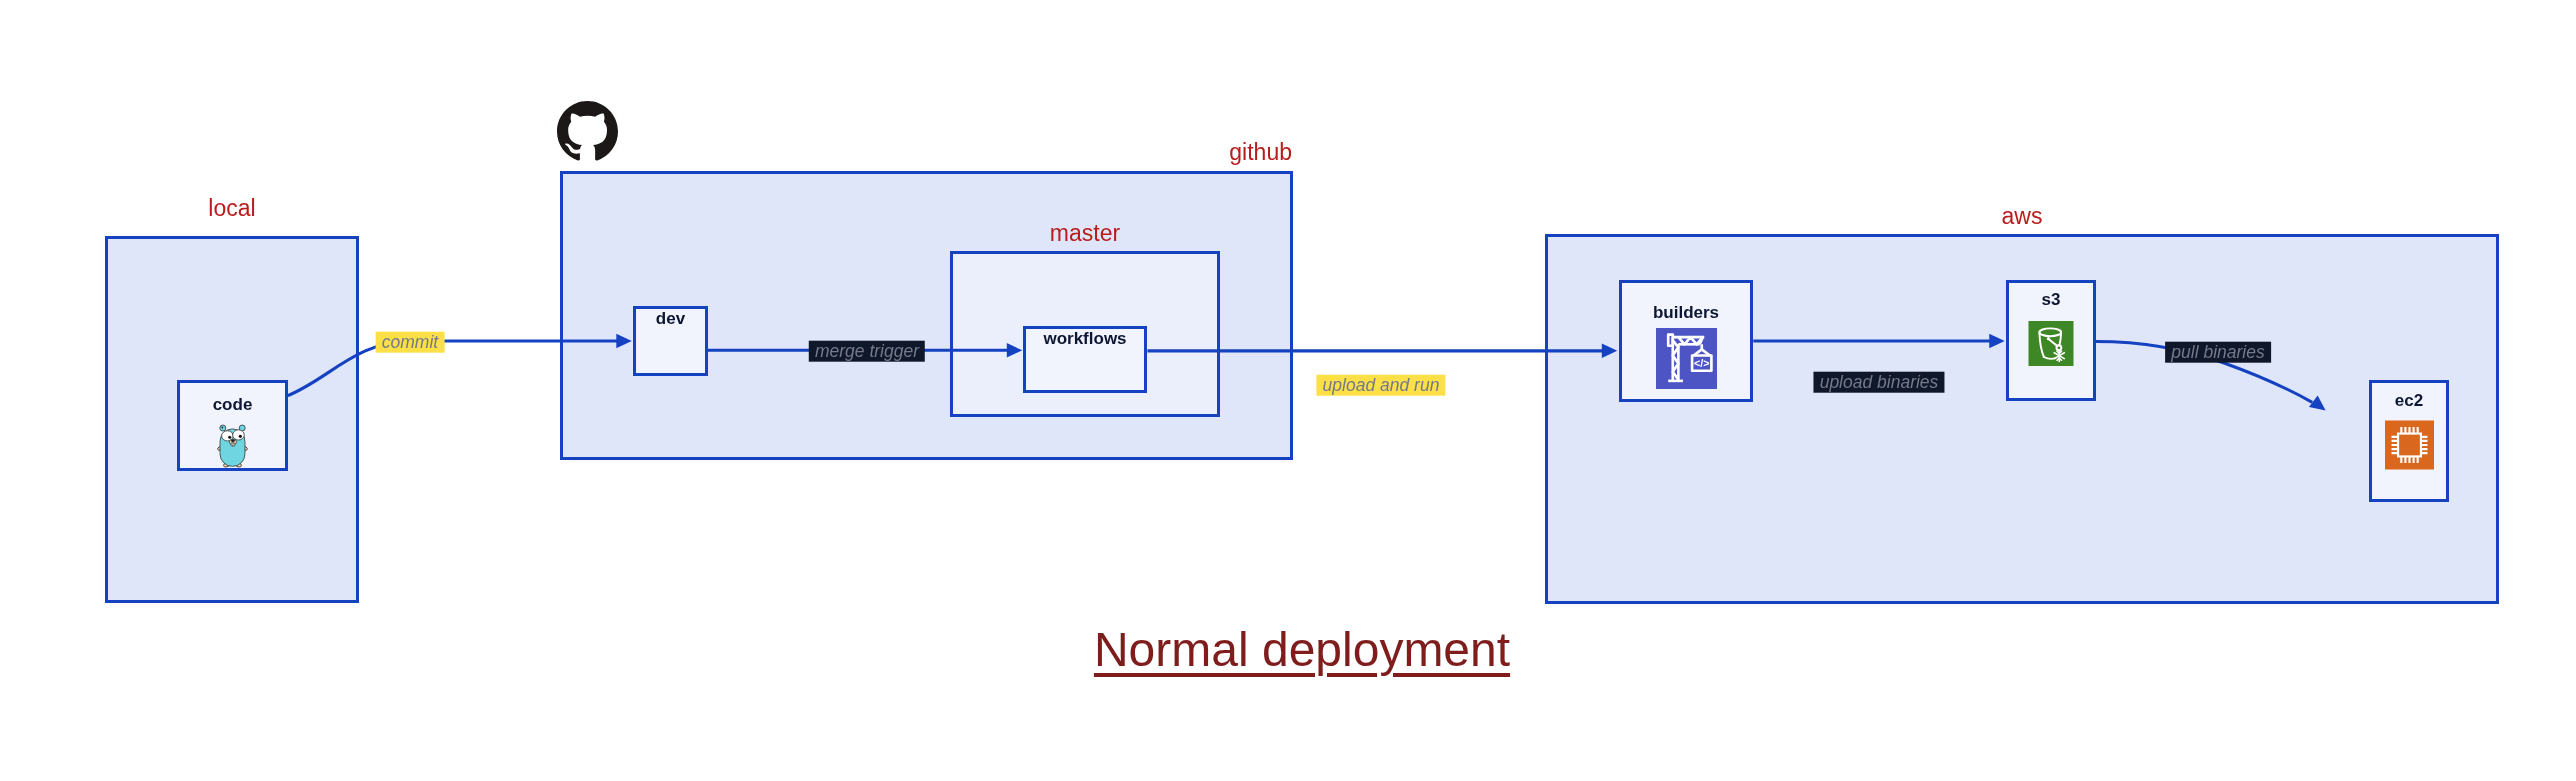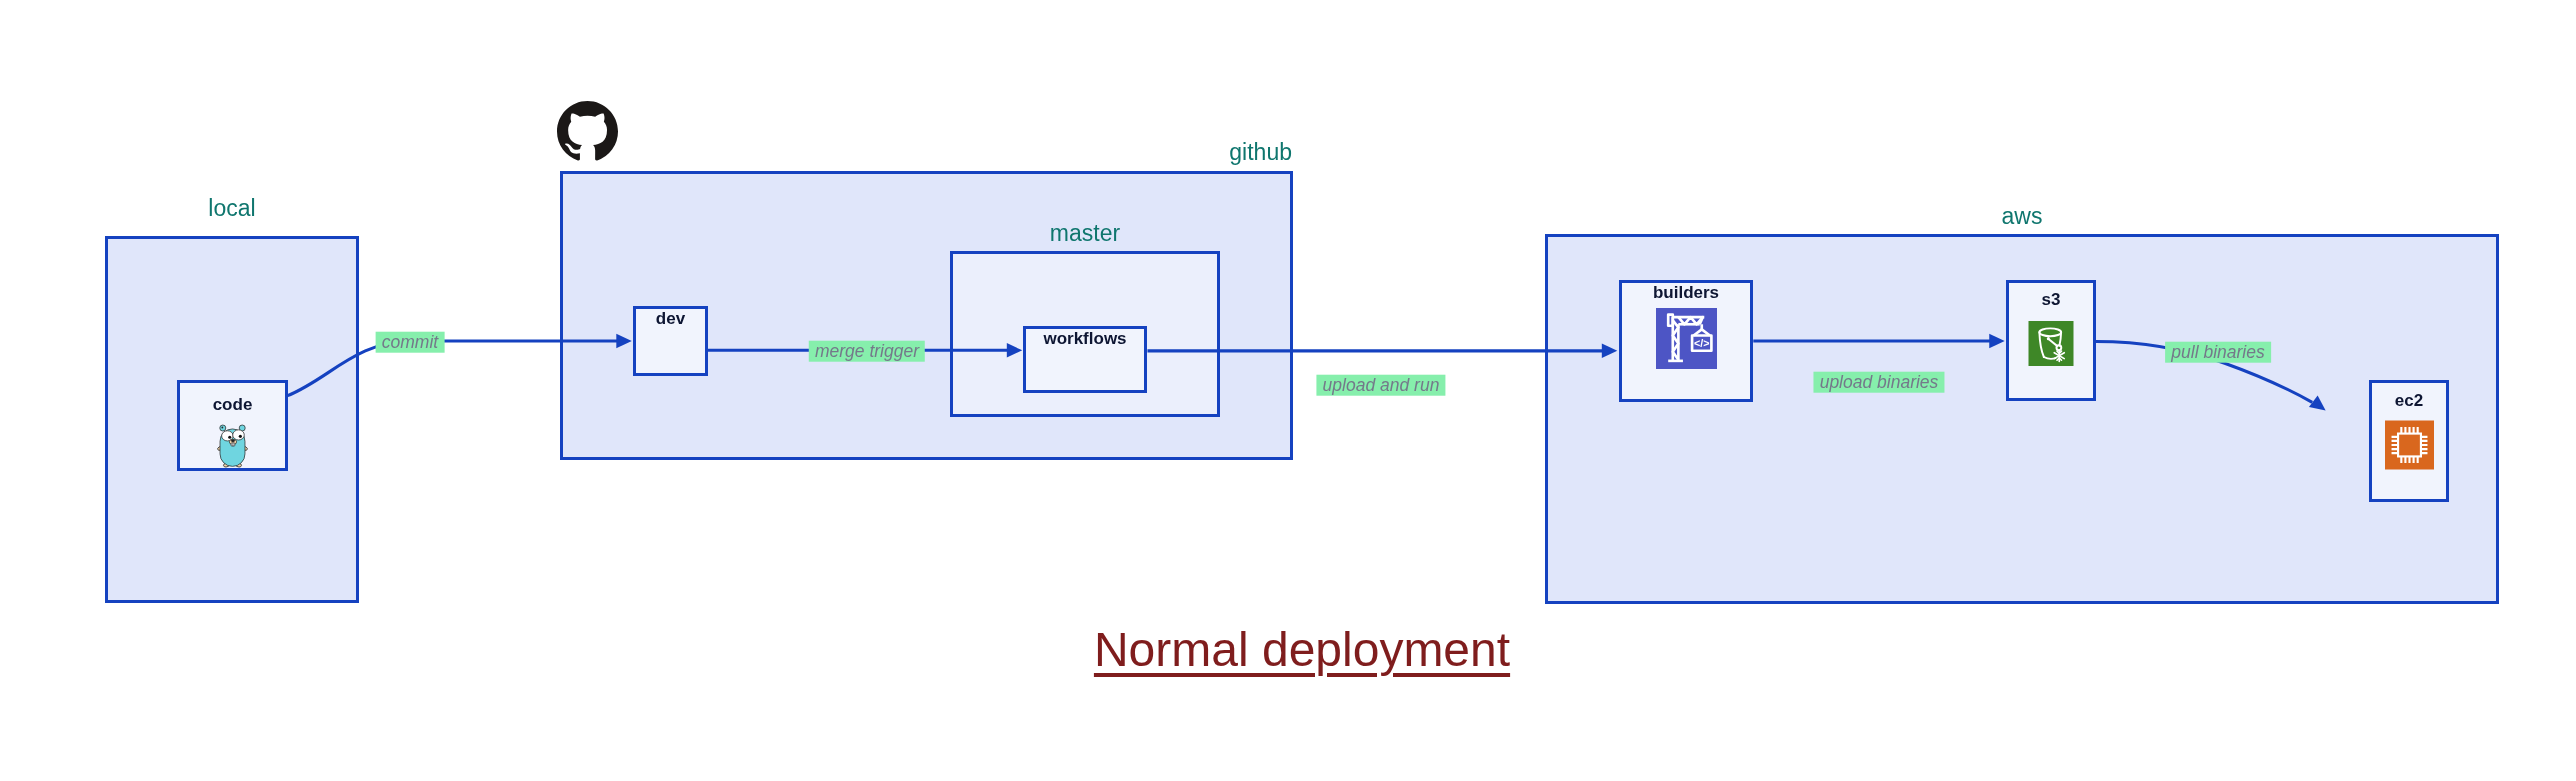--- a/index.html
+++ b/index.html
@@ -12,60 +12,60 @@
   .zone{
     position:absolute;border:3.1px solid #1542C0;background:#E0E6FA;
   }
   .zone--nested{background:#EBEFFC;}
   #c-local{left:105px;top:236px;width:254px;height:367px;}
   #c-github{left:560px;top:171px;width:733px;height:289px;}
   #c-master{left:950px;top:251px;width:270px;height:166px;}
   #c-aws{left:1545px;top:234px;width:954px;height:370px;}
   
   .zone-title{
-    position:absolute;font-size:23px;line-height:25px;color:#0f766e;
+    position:absolute;font-size:23px;line-height:25px;color:#b91c1c;
     transform:translateX(-50%);white-space:nowrap;z-index:5;
   }
   #t-local{left:232px;top:196px;}
   #t-github{left:1292px;top:140px;transform:translateX(-100%);}
   #t-master{left:1085px;top:221px;}
   #t-aws{left:2022px;top:204px;}
   
   #github-logo{position:absolute;left:557px;top:101px;z-index:5;}
   
   .node{
     position:absolute;border:3.1px solid #1542C0;background:#F1F4FD;
     display:flex;flex-direction:column;align-items:center;z-index:2;
   }
   .node-label{
     font-size:17px;line-height:20.6px;font-weight:700;color:#0E1633;white-space:nowrap;
   }
   .node--center{justify-content:flex-start;}
   #n-code{left:177px;top:380px;width:111px;height:91px;padding-top:12px;}
   #n-dev{left:633px;top:306px;width:75px;height:70px;}
   #n-workflows{left:1023px;top:326px;width:124px;height:67px;}
-  #n-builders{left:1619px;top:280px;width:134px;height:122px;padding-top:0;}
+  #n-builders{left:1619px;top:280px;width:134px;height:122px;padding-top:20px;}
   #n-s3{left:2006px;top:280px;width:90px;height:121px;padding-top:7px;}
   #n-ec2{left:2328px;top:380px;width:80px;height:122px;padding-top:8.2px;margin-left:41px;}
   #n-code .node-icon{margin-top:6.2px;}
   #n-builders .node-icon{margin-top:4.1px;}
   #n-s3 .node-icon{margin-top:10.3px;}
   #n-ec2 .node-icon{margin-top:8.2px;}
   
   #edges{position:absolute;left:0;top:0;z-index:3;pointer-events:none;}
   #edges path{stroke:#1542C0;stroke-width:6px;fill:none;}
   #edges polygon{fill:#1542C0;}
   
   .edge-label{
     position:absolute;transform:translate(-50%,-50%);z-index:4;
     font-size:17.5px;font-style:italic;color:#74798A;line-height:20.6px;
     padding:0 6.2px;white-space:nowrap;
   }
-  .edge-label--canvas{background:#86efac;}
-  .edge-label--zone{background:#86efac;}
+  .edge-label--canvas{background:#fde047;}
+  .edge-label--zone{background:#0f172a;}
   #el-commit{left:410px;top:342px;}
   #el-merge{left:867px;top:351px;}
   #el-upload-run{left:1381px;top:351px;margin-top:34px;}
   #el-upload-bin{left:1879px;top:342px;margin-top:40px;}
   #el-pull-bin{left:2218px;top:352px;}
   
   #main-title{
     position:absolute;left:1302px;top:626px;transform:translateX(-50%);
     font-size:48px;line-height:47px;color:#7f1d1d;white-space:nowrap;z-index:5;
     text-decoration:underline;text-decoration-thickness:4.1px;text-underline-offset:7.2px;

